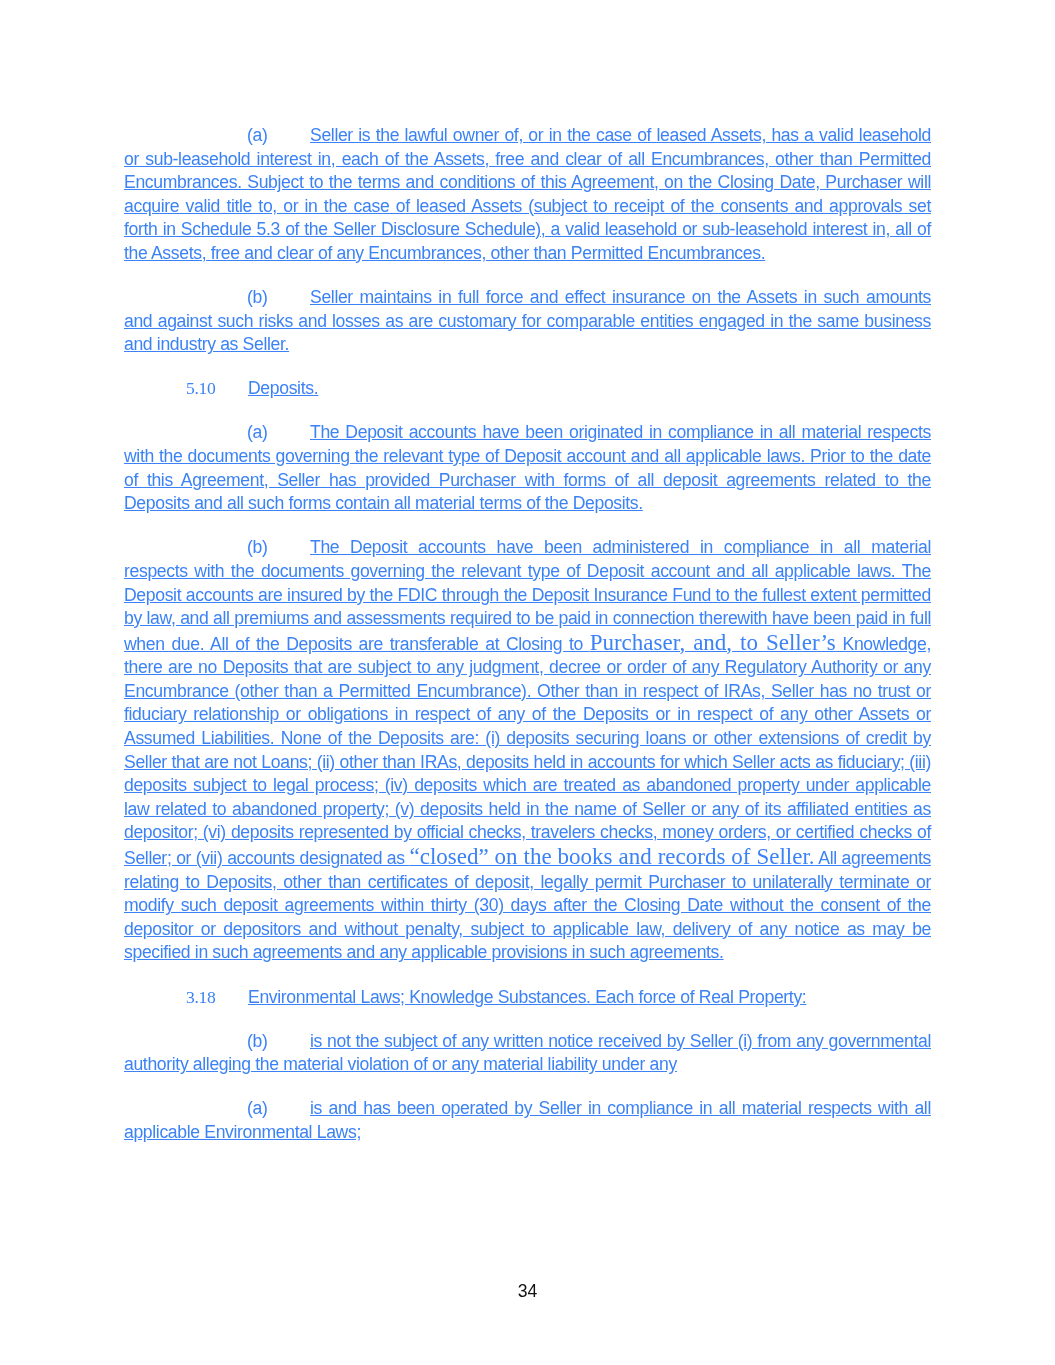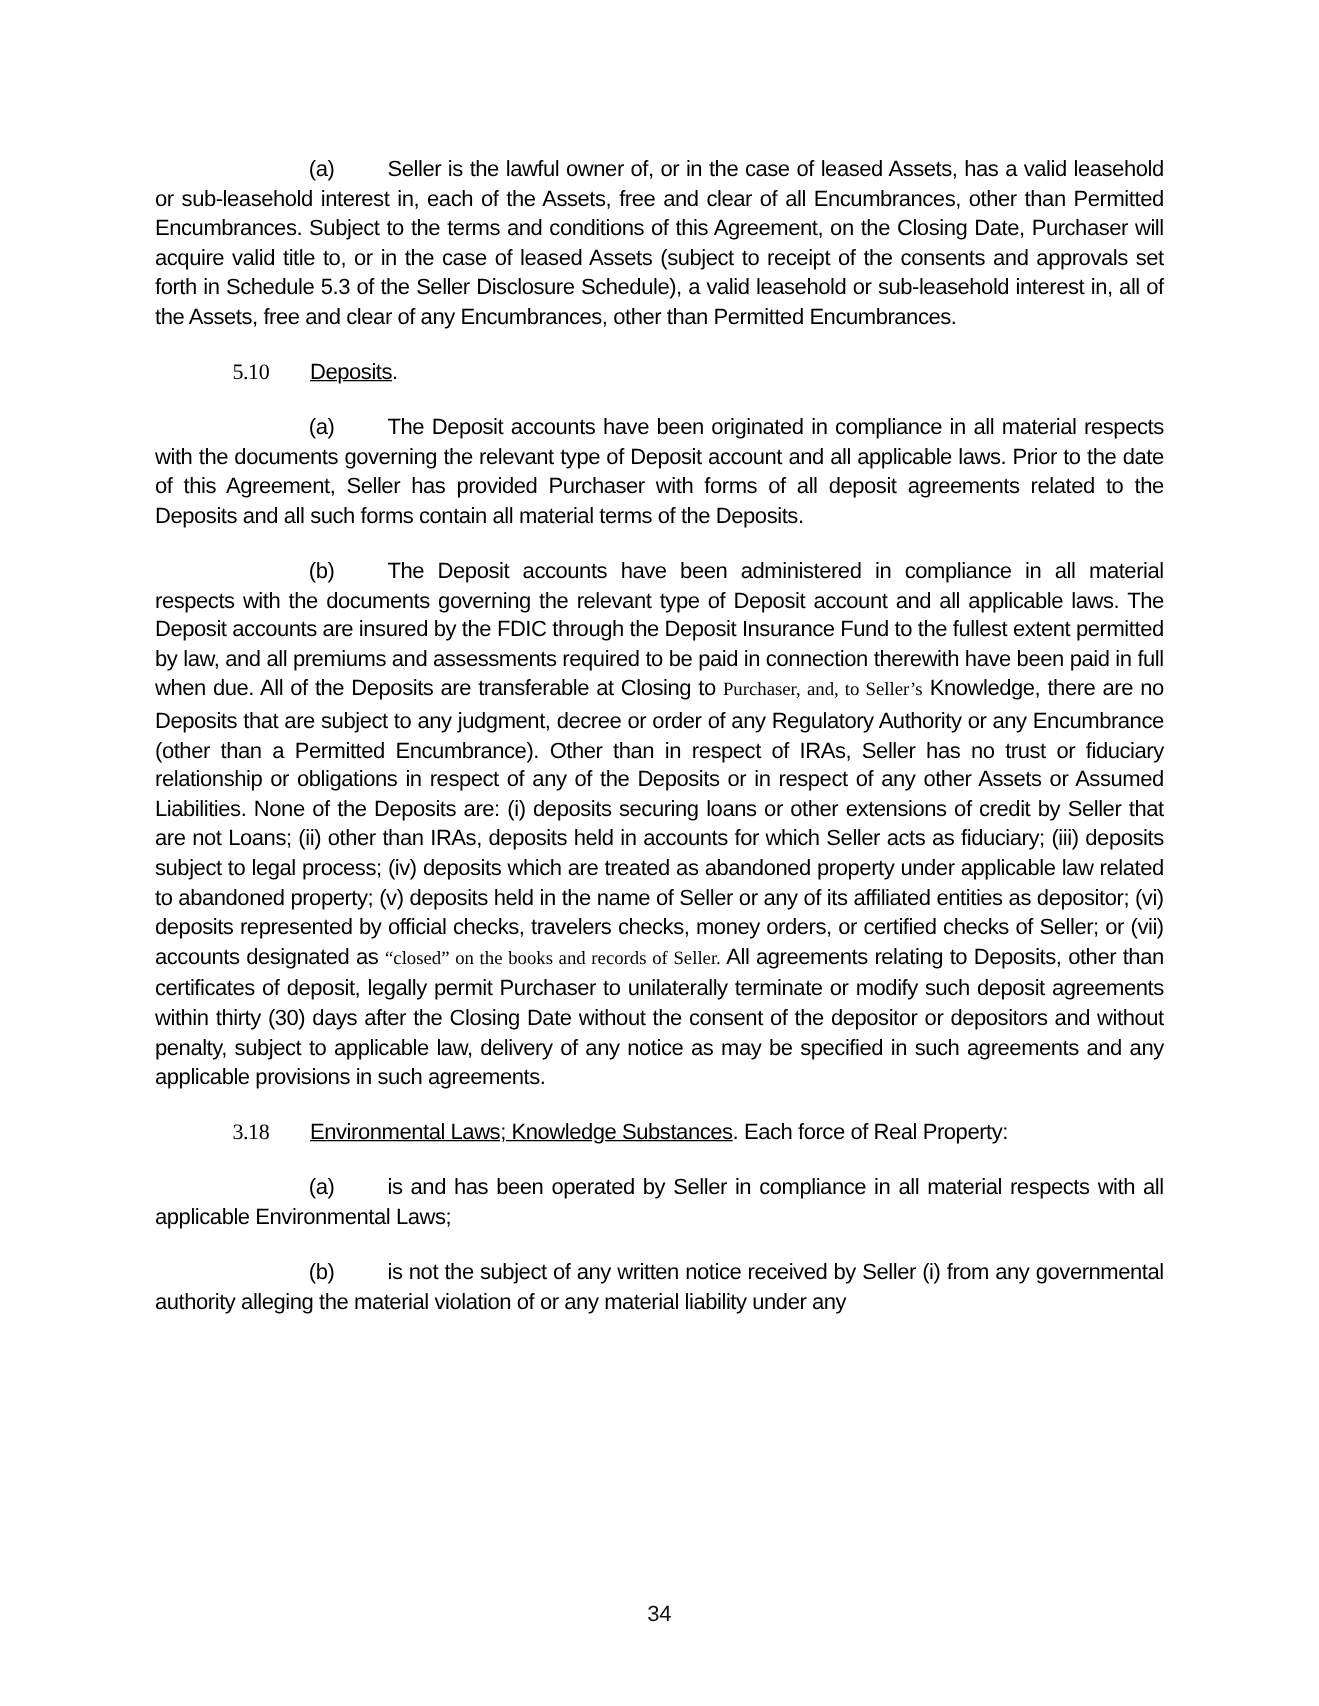--- a/index.html
+++ b/index.html
@@ -1,54 +1,56 @@
 <!DOCTYPE html>
 <html><head>
 <meta charset="utf-8">
 <style>
   html, body { margin: 0; padding: 0; background: #ffffff; }
   body { width: 1055px; height: 1365px; position: relative; overflow: hidden; }
   .page {
     position: absolute; left: 124px; top: 124px; width: 807px;
-    color: #000000;
+    color: #3b82f6;
     font-family: "Liberation Sans", sans-serif;
     font-size: 17.6px;
     line-height: 23.6px;
+    text-decoration: underline;
   }
   .para {
     text-align: justify;
     margin: 0 0 20.5px 0;
     letter-spacing: -0.35px;
     word-spacing: 0px;
   }
   .para .label { display: inline-block; padding-left: 123px; width: 63px; }
-  .serif { font-family: "Liberation Serif", serif; font-size: 15px; letter-spacing: 0; }
+  .serif { font-family: "Liberation Serif", serif; font-size: 23px; letter-spacing: 0; }
   .heading { margin: 0 0 20.5px 0; white-space: nowrap; letter-spacing: -0.35px; }
   .heading .num { display: inline-block; padding-left: 62px; width: 62px; font-family: "Liberation Serif", serif; }
   .heading .title { text-decoration: underline; text-align: right; }
   .page-number {
     position: absolute; left: 0; width: 1055px; top: 1281px; text-align: center;
     font-family: "Liberation Sans", sans-serif; font-size: 17.6px; color: #111;
   }
 </style>
 </head>
 <body>
 
 <div class="page">
 
   <p class="para"><span class="label">(a)</span><span>Seller is the lawful owner of, or in the case of leased Assets, has a valid leasehold or sub-leasehold interest in, each of the Assets, free and clear of all Encumbrances, other than Permitted Encumbrances.  Subject to the terms and conditions of this Agreement, on the Closing Date, Purchaser will acquire valid title to, or in the case of leased Assets (subject to receipt of the consents and approvals set forth in Schedule 5.3 of the Seller Disclosure Schedule), a valid leasehold or sub-leasehold interest in, all of the Assets, free and clear of any Encumbrances, other than Permitted Encumbrances.</span></p>
 
+  <p class="para"><span class="label">(b)</span><span>Seller maintains in full force and effect insurance on the Assets in such amounts and against such risks and losses as are customary for comparable entities engaged in the same business and industry as Seller.</span></p>
 
   <div class="heading"><span class="num">5.10</span><span class="title">Deposits</span><span>.</span></div>
 
   <p class="para"><span class="label">(a)</span><span>The Deposit accounts have been originated in compliance in all material respects with the documents governing the relevant type of Deposit account and all applicable laws.  Prior to the date of this Agreement, Seller has provided Purchaser with forms of all deposit agreements related to the Deposits and all such forms contain all material terms of the Deposits.</span></p>
 
   <p class="para"><span class="label">(b)</span><span>The Deposit accounts have been administered in compliance in all material respects with the documents governing the relevant type of Deposit account and all applicable laws.  The Deposit accounts are insured by the FDIC through the Deposit Insurance Fund to the fullest extent permitted by law, and all premiums and assessments required to be paid in connection therewith have been paid in full when due.  All of the Deposits are transferable at Closing to </span><span class="serif">Purchaser, and, to Seller’s</span><span> Knowledge, there are no Deposits that are subject to any judgment, decree or order of any Regulatory Authority or any Encumbrance (other than a Permitted Encumbrance).  Other than in respect of IRAs, Seller has no trust or fiduciary relationship or obligations in respect of any of the Deposits or in respect of any other Assets or Assumed Liabilities.  None of the Deposits are: (i) deposits securing loans or other extensions of credit by Seller that are not Loans; (ii) other than IRAs, deposits held in accounts for which Seller acts as fiduciary; (iii) deposits subject to legal process; (iv) deposits which are treated as abandoned property under applicable law related to abandoned property; (v) deposits held in the name of Seller or any of its affiliated entities as depositor; (vi) deposits represented by official checks, travelers checks, money orders, or certified checks of Seller; or (vii) accounts designated as </span><span class="serif">“closed” on the books and records of Seller.</span><span>  All agreements relating to Deposits, other than certificates of deposit, legally permit Purchaser to unilaterally terminate or modify such deposit agreements within thirty (30) days after the Closing Date without the consent of the depositor or depositors and without penalty, subject to applicable law, delivery of any notice as may be specified in such agreements and any applicable provisions in such agreements.</span></p>
 
   <div class="heading"><span class="num">3.18</span><span class="title">Environmental Laws; Knowledge Substances</span><span>.  Each force of Real Property:</span></div>
 
+  <p class="para"><span class="label">(b)</span><span>is not the subject of any written notice received by Seller (i) from any governmental authority alleging the material violation of or any material liability under any</span></p>
+
   <p class="para"><span class="label">(a)</span><span>is and has been operated by Seller in compliance in all material respects with all applicable Environmental Laws;</span></p>
-
-  <p class="para"><span class="label">(b)</span><span>is not the subject of any written notice received by Seller (i) from any governmental authority alleging the material violation of or any material liability under any</span></p>
 
 </div>
 
 <div class="page-number">34</div>
 
 </body></html>

